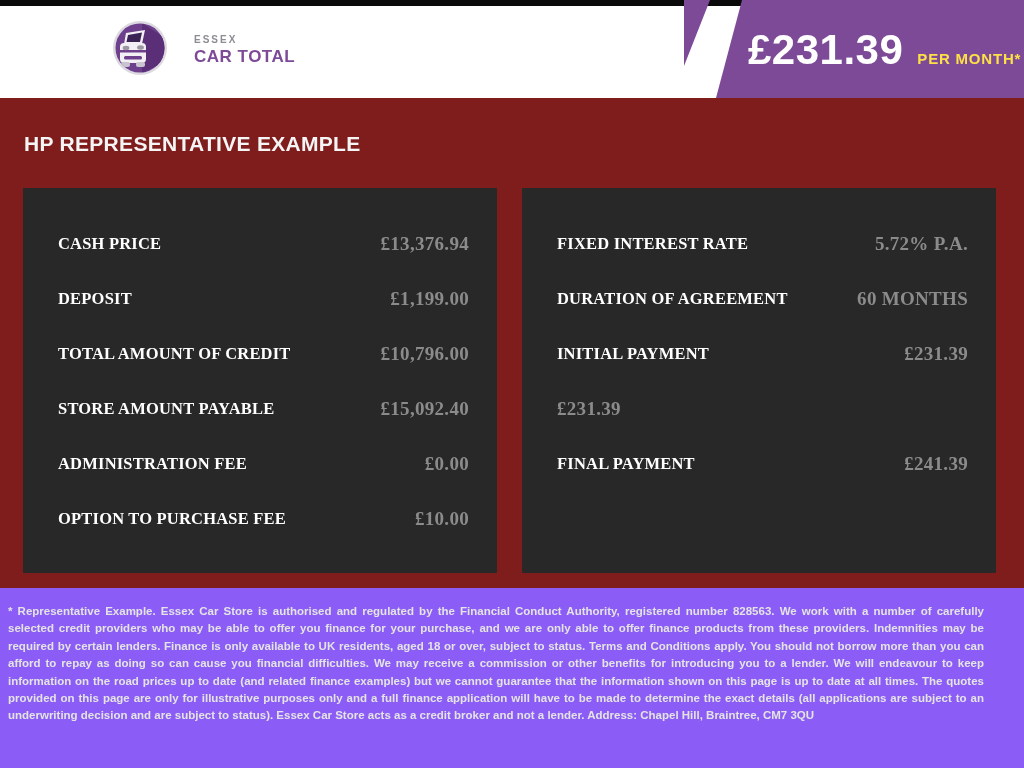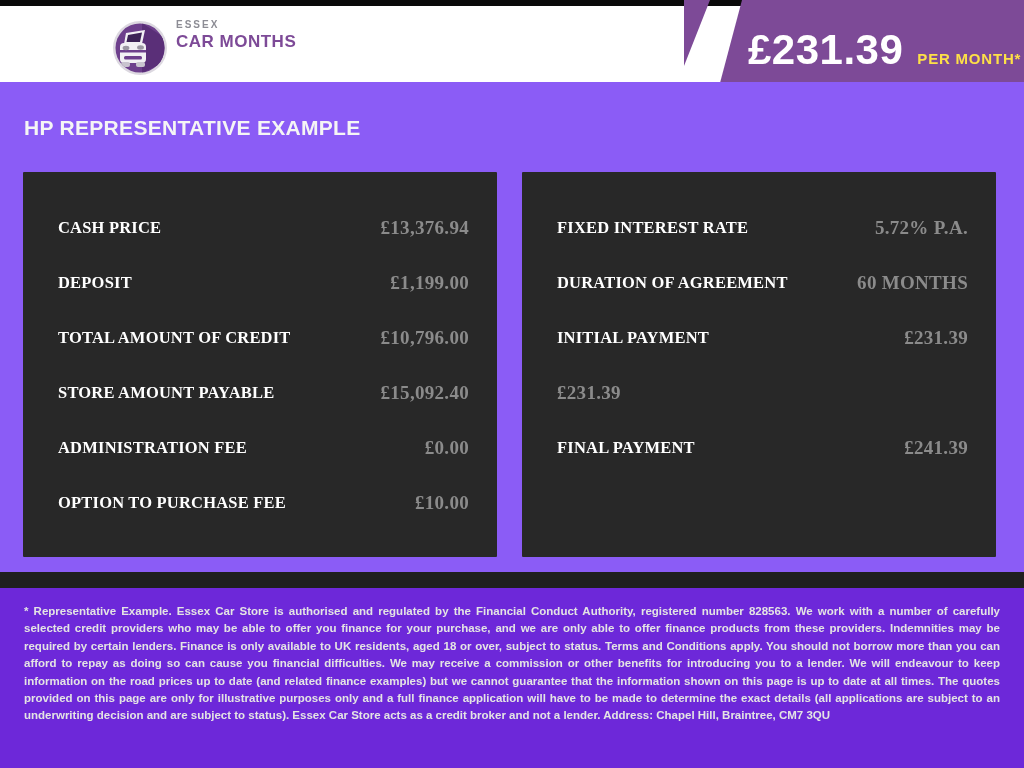--- a/index.html
+++ b/index.html
@@ -14,21 +14,21 @@
   .topstrip {
     position: absolute; top: 0; left: 0;
     width: 100%; height: 6px; background: #0a0a0a;
   }
   .header {
     position: absolute; top: 6px; left: 0;
     width: 100%; height: 92px; background: #ffffff;
   }
   .logo {
     position: absolute; left: 112px; top: 14px;
-    display: flex; align-items: flex-start; gap: 8px; cursor: pointer;
+    display: flex; align-items: center; gap: 26px; cursor: pointer;
   }
   .logo-text { display: flex; flex-direction: column; line-height: 1; }
   .brand-top {
     font-size: 10px; font-weight: 700; letter-spacing: 2px;
     color: #8c8c94; margin-bottom: 3px;
   }
   .brand-bottom {
     font-size: 17px; font-weight: 700; letter-spacing: 0.5px;
     color: #7d4a97;
   }
@@ -49,22 +49,22 @@
   }
   .price-amount {
     color: #ffffff; font-size: 42px; font-weight: 700; letter-spacing: 0.5px;
   }
   .price-period {
     color: #fde047; font-size: 15px; font-weight: 700; letter-spacing: 0.8px;
   }
 
   
   .main {
-    position: absolute; top: 82px; left: 0;
-    width: 100%; height: 490px; background: #8b5cf6;
+    position: absolute; top: 98px; left: 0;
+    width: 100%; height: 490px; background: #7f1d1d;
   }
   .page-title {
     position: absolute; left: 24px; top: 34px;
     color: #f5f5f5; font-size: 21px; font-weight: 700; letter-spacing: 0.3px;
   }
   .panels {
     position: absolute; top: 90px; left: 23px;
     width: 974px; display: flex; gap: 25px;
   }
   .panel {
@@ -79,22 +79,22 @@
     color: #ffffff; font-size: 16.5px; font-weight: 700; letter-spacing: 0.2px;
   }
   .row .value {
     color: #8b8b8b; font-size: 19px; font-weight: 700; letter-spacing: 0.3px;
     text-align: right; white-space: nowrap;
   }
 
   
   .footer {
     position: absolute; top: 588px; left: 0;
-    width: 100%; height: 180px; background: #6d28d9;
-    padding: 15px 24px 0 24px;
+    width: 100%; height: 180px; background: #8b5cf6;
+    padding: 15px 24px 0 8px;
   }
   .disclaimer {
     color: #e4e4e4; font-size: 11.5px; font-weight: 700;
     line-height: 17.4px; text-align: justify; width: 976px;
   }
 </style>
 </head>
 <body>
 
 <div class="page">
@@ -121,21 +121,21 @@
             <ellipse cx="14" cy="28" rx="3.4" ry="2.2" fill="#9b96a2"></ellipse>
             <ellipse cx="28.5" cy="27.5" rx="3.4" ry="2.2" fill="#9b96a2"></ellipse>
             <rect x="12" y="36" width="18" height="3.5" rx="1.5" fill="#6d3f8c"></rect>
             <rect x="9" y="42" width="9" height="5" rx="2" fill="#c9c4cf"></rect>
             <rect x="24" y="42" width="9" height="5" rx="2" fill="#c9c4cf"></rect>
           </g>
         </svg>
       </span>
       <div class="logo-text">
         <span class="brand-top">ESSEX</span>
-        <span class="brand-bottom">CAR MONTHS</span>
+        <span class="brand-bottom">CAR TOTAL</span>
       </div>
     </div>
 
     <div class="banner-sliver"></div>
 
     <div class="price-banner">
       <div class="price-banner-inner">
         <span class="price-amount">£231.39</span>
         <span class="price-period">PER MONTH*</span>
       </div>

